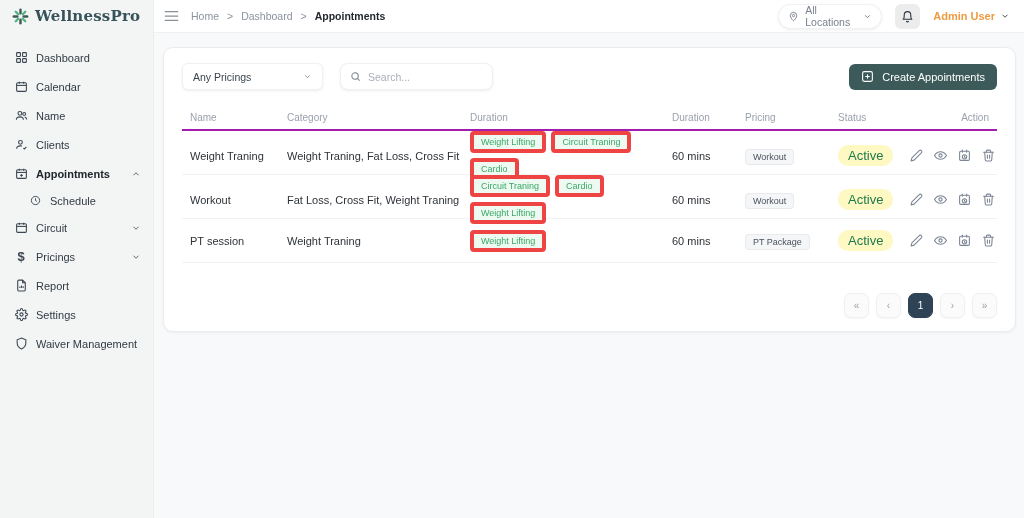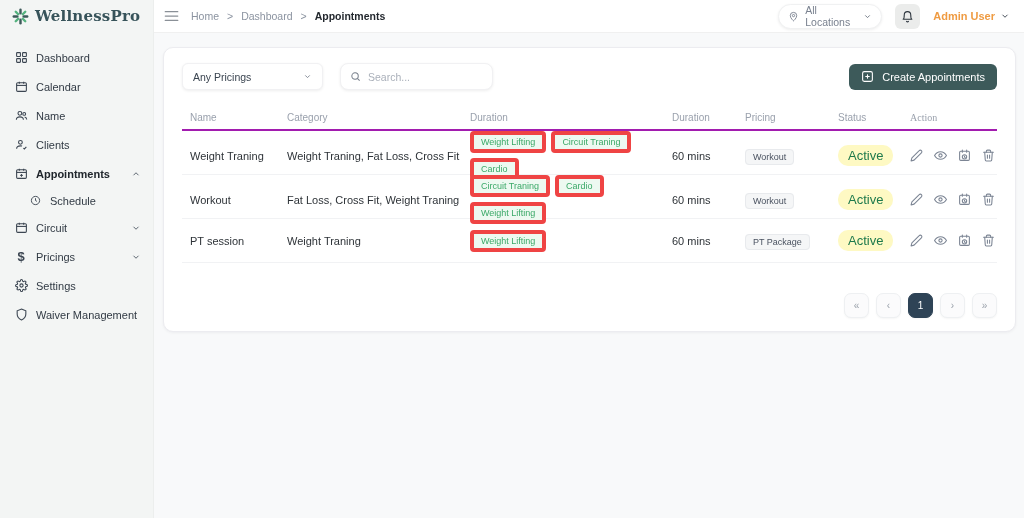--- a/index.html
+++ b/index.html
@@ -65,21 +65,21 @@
   .create-btn { margin-left:auto; height:26px; background:#3d5a5a; color:#fff;
     border:none; border-radius:6px; display:flex; align-items:center; gap:8px;
     padding:0 12px; font-size:11px; cursor:pointer; font-family:"Liberation Sans", sans-serif; }
 
   .table { margin-top:15px; }
   .thead, .trow { display:grid;
     grid-template-columns:97px 183px 202px 73px 93px 72px 1fr;
     align-items:center; padding:0 8px; }
   .thead { height:26px; font-size:10px; color:#9aa1ad; border-bottom:2px solid #a21caf; }
   .trow { height:44px; font-size:11px; color:#2e3338; border-bottom:1px solid #f1f2f4; }
-  .th-action { text-align:left;font-family:Liberation Serif, serif; }
+  .th-action { text-align:right; }
   .badges { display:flex; gap:5px; flex-wrap:wrap; }
   .badge { font-size:9px; padding:2px 7px; border-radius:4px; white-space:nowrap; }
   .badge.svc { background:#edf9f1; color:#3ba968; border:4px solid #ef4444; }
   .badge.price { background:#f5f6f7; color:#4a5260; border:1px solid #e8eaed; }
   .status-pill { font-size:13px; padding:3px 10px; border-radius:10px;
     background:#fef9c3; color:#1e7a4c; display:inline-block; }
   .actions-cell { display:flex; gap:11px; justify-content:center; color:#7c8594; }
   .act { width:13px; height:13px; cursor:pointer; }
 
   .pagination { display:flex; gap:7px; justify-content:flex-end; margin-top:30px; }
@@ -208,20 +208,32 @@
       <div class="nav-item">
         <span class="ic dollar">$</span>
         <span>Pricings</span>
         <span class="chev">
           <svg width="10" height="10" viewBox="0 0 24 24" fill="none" stroke="currentColor" stroke-width="2.4">
               <path d="M6 9l6 6 6-6"></path>
             </svg>
         </span>
       </div>
 
+      <div class="nav-item">
+        <span class="ic">
+          <svg width="13" height="13" viewBox="0 0 24 24" fill="none" stroke="currentColor" stroke-width="2">
+              <path d="M14 2H7a2 2 0 0 0-2 2v16a2 2 0 0 0 2 2h10a2 2 0 0 0 2-2V7z"></path>
+              <path d="M14 2v5h5"></path>
+              <line x1="9" y1="16.5" x2="9" y2="14"></line>
+              <line x1="12" y1="16.5" x2="12" y2="12"></line>
+              <line x1="15" y1="16.5" x2="15" y2="13.5"></line>
+            </svg>
+        </span>
+        <span>Report</span>
+      </div>
 
       <div class="nav-item">
         <span class="ic">
           <svg width="13" height="13" viewBox="0 0 24 24" fill="none" stroke="currentColor" stroke-width="2">
               <circle cx="12" cy="12" r="3"></circle>
               <path d="M19.4 15a1.65 1.65 0 0 0 .33 1.82l.06.06a2 2 0 1 1-2.83 2.83l-.06-.06a1.65 1.65 0 0 0-1.82-.33 1.65 1.65 0 0 0-1 1.51V21a2 2 0 1 1-4 0v-.09a1.65 1.65 0 0 0-1-1.51 1.65 1.65 0 0 0-1.82.33l-.06.06a2 2 0 1 1-2.83-2.83l.06-.06a1.65 1.65 0 0 0 .33-1.82 1.65 1.65 0 0 0-1.51-1H3a2 2 0 1 1 0-4h.09a1.65 1.65 0 0 0 1.51-1 1.65 1.65 0 0 0-.33-1.82l-.06-.06a2 2 0 1 1 2.83-2.83l.06.06a1.65 1.65 0 0 0 1.82.33h.01a1.65 1.65 0 0 0 1-1.51V3a2 2 0 1 1 4 0v.09a1.65 1.65 0 0 0 1 1.51h.01a1.65 1.65 0 0 0 1.82-.33l.06-.06a2 2 0 1 1 2.83 2.83l-.06.06a1.65 1.65 0 0 0-.33 1.82v.01a1.65 1.65 0 0 0 1.51 1H21a2 2 0 1 1 0 4h-.09a1.65 1.65 0 0 0-1.51 1z"></path>
             </svg>
         </span>
         <span>Settings</span>
       </div>

